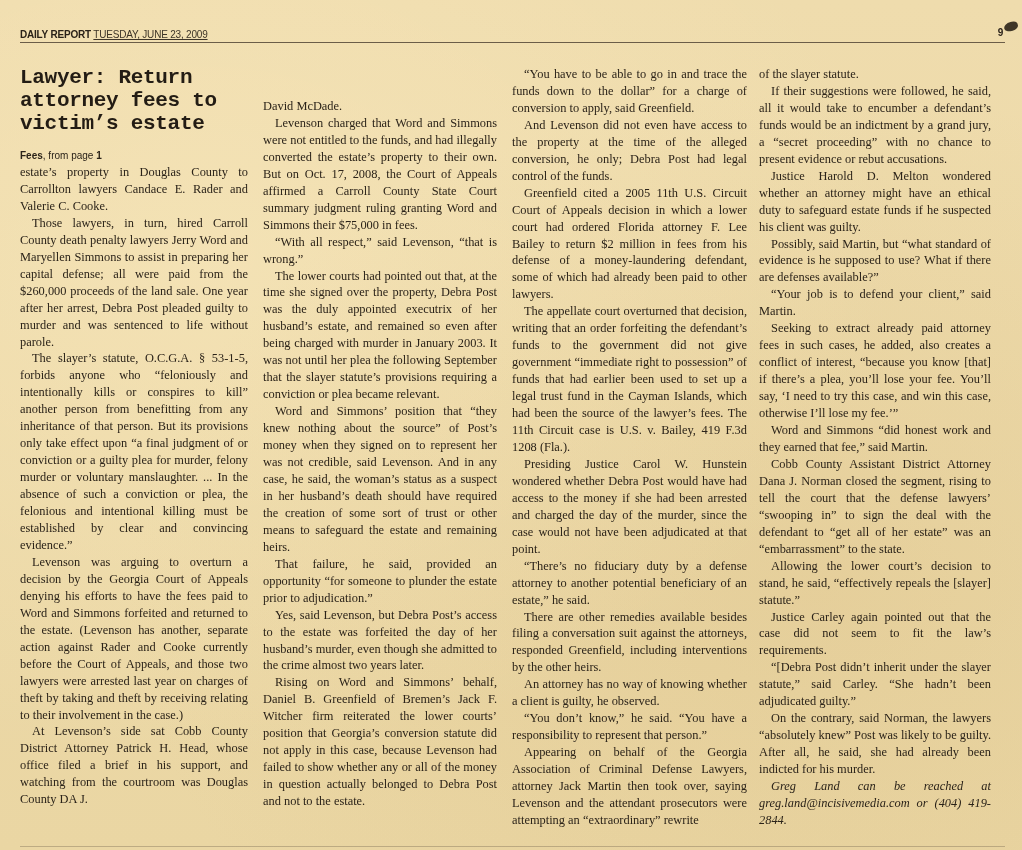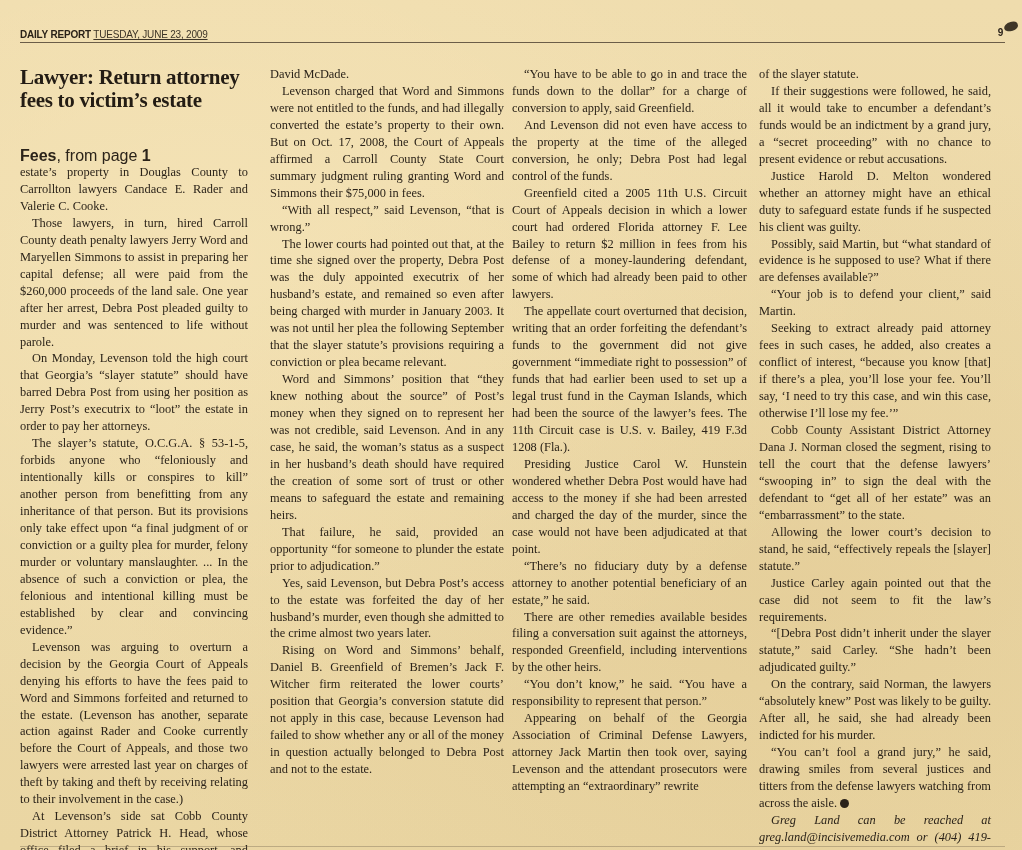--- a/index.html
+++ b/index.html
@@ -24,37 +24,37 @@
   .folio .pageno {
     position: absolute; right: 2px; top: -2px; font-weight: bold; font-size: 10px;
   }
   .blot {
     position: absolute; right: 4px; top: 22px; width: 14px; height: 9px;
     background: #2b231a; border-radius: 60% 40% 50% 50%;
     transform: rotate(-15deg); opacity: 0.9;
   }
   .headline {
     position: absolute; left: 20px; top: 66px; width: 220px;
-    font-family: Liberation Serif, serif; font-weight: bold;
+    font-family: Liberation Mono, monospace; font-weight: bold;
     font-size: 21px; line-height: 23px; color: #231c14; letter-spacing: -0.3px;
   }
   .col {
     position: absolute; top: 66px;
     font-family: "Liberation Serif", serif; font-size: 12.4px; line-height: 16.95px;
     text-align: justify; color: #2b2319;
     hyphens: manual;
   }
   .col1 { left: 20px; width: 228px; top: 149px; }
-  .col2 { left: 270px; width: 234px; }
+  .col2 { left: 263px; width: 234px; margin-top: 32px; }
   .col3 { left: 512px; width: 235px; }
   .col4 { left: 759px; width: 232px; }
   .col p { margin: 0; text-indent: 12px; }
   .col p.noindent { text-indent: 0; }
   .jump {
-    font-family: "Liberation Sans", sans-serif; font-size: 16px; line-height: 14px;
+    font-family: "Liberation Sans", sans-serif; font-size: 10px; line-height: 14px;
     margin-bottom: 1px;
   }
   .jump b { font-weight: bold; }
   .sig { font-style: italic; }
   .endmark {
     display: inline-block; width: 9px; height: 9px; border-radius: 50%;
     background: #2b231a; vertical-align: -1px; margin-left: 3px;
   }
   .bottom-rule {
     position: absolute; left: 20px; top: 846px; width: 985px; height: 1px;
@@ -70,21 +70,20 @@
   <span class="pageno">9</span>
 </div>
 <div class="blot"></div>
 
 <h1 class="headline" style="margin:0;">Lawyer: Return attorney fees to victim’s estate</h1>
 
 <div class="col col1">
   <div class="jump"><b>Fees</b><span>, from page </span><b>1</b></div>
   <p class="noindent">estate’s property in Douglas County to Carrollton lawyers Candace E. Rader and Valerie C. Cooke.</p>
   <p>Those lawyers, in turn, hired Carroll County death penalty lawyers Jerry Word and Maryellen Simmons to assist in preparing her capital defense; all were paid from the $260,000 proceeds of the land sale. One year after her arrest, Debra Post pleaded guilty to murder and was sentenced to life without parole.</p>
-  <p>On Monday, Levenson told the high court that Georgia’s “slayer statute” should have barred Debra Post from using her position as Jerry Post’s executrix to “loot” the estate in order to pay her attorneys.</p>
   <p>The slayer’s statute, O.C.G.A. § 53-1-5, forbids anyone who “feloniously and intentionally kills or conspires to kill” another person from benefitting from any inheritance of that person. But its provisions only take effect upon “a final judgment of or conviction or a guilty plea for murder, felony murder or voluntary manslaughter. ... In the absence of such a conviction or plea, the felonious and intentional killing must be established by clear and convincing evidence.”</p>
   <p>Levenson was arguing to overturn a decision by the Georgia Court of Appeals denying his efforts to have the fees paid to Word and Simmons forfeited and returned to the estate. (Levenson has another, separate action against Rader and Cooke currently before the Court of Appeals, and those two lawyers were arrested last year on charges of theft by taking and theft by receiving relating to their involvement in the case.)</p>
   <p>At Levenson’s side sat Cobb County District Attorney Patrick H. Head, whose office filed a brief in his support, and watching from the courtroom was Douglas County DA J.</p>
 </div>
 
 <div class="col col2">
   <p class="noindent">David McDade.</p>
   <p>Levenson charged that Word and Simmons were not entitled to the funds, and had illegally converted the estate’s property to their own. But on Oct. 17, 2008, the Court of Appeals affirmed a Carroll County State Court summary judgment ruling granting Word and Simmons their $75,000 in fees.</p>
   <p>“With all respect,” said Levenson, “that is wrong.”</p>
   <p>The lower courts had pointed out that, at the time she signed over the property, Debra Post was the duly appointed executrix of her husband’s estate, and remained so even after being charged with murder in January 2003. It was not until her plea the following September that the slayer statute’s provisions requiring a conviction or plea became relevant.</p>
@@ -95,33 +94,34 @@
 </div>
 
 <div class="col col3">
   <p>“You have to be able to go in and trace the funds down to the dollar” for a charge of conversion to apply, said Greenfield.</p>
   <p>And Levenson did not even have access to the property at the time of the alleged conversion, he only; Debra Post had legal control of the funds.</p>
   <p>Greenfield cited a 2005 11th U.S. Circuit Court of Appeals decision in which a lower court had ordered Florida attorney F. Lee Bailey to return $2 million in fees from his defense of a money-laundering defendant, some of which had already been paid to other lawyers.</p>
   <p>The appellate court overturned that decision, writing that an order forfeiting the defendant’s funds to the government did not give government “immediate right to possession” of funds that had earlier been used to set up a legal trust fund in the Cayman Islands, which had been the source of the lawyer’s fees. The 11th Circuit case is U.S. v. Bailey, 419 F.3d 1208 (Fla.).</p>
   <p>Presiding Justice Carol W. Hunstein wondered whether Debra Post would have had access to the money if she had been arrested and charged the day of the murder, since the case would not have been adjudicated at that point.</p>
   <p>“There’s no fiduciary duty by a defense attorney to another potential beneficiary of an estate,” he said.</p>
   <p>There are other remedies available besides filing a conversation suit against the attorneys, responded Greenfield, including interventions by the other heirs.</p>
+  <p>An attorney has no way of knowing whether a client is guilty, he observed.</p>
   <p>“You don’t know,” he said. “You have a responsibility to represent that person.”</p>
   <p>Appearing on behalf of the Georgia Association of Criminal Defense Lawyers, attorney Jack Martin then took over, saying Levenson and the attendant prosecutors were attempting an “extraordinary” rewrite</p>
 </div>
 
 <div class="col col4">
   <p class="noindent">of the slayer statute.</p>
   <p>If their suggestions were followed, he said, all it would take to encumber a defendant’s funds would be an indictment by a grand jury, a “secret proceeding” with no chance to present evidence or rebut accusations.</p>
   <p>Justice Harold D. Melton wondered whether an attorney might have an ethical duty to safeguard estate funds if he suspected his client was guilty.</p>
   <p>Possibly, said Martin, but “what standard of evidence is he supposed to use? What if there are defenses available?”</p>
   <p>“Your job is to defend your client,” said Martin.</p>
   <p>Seeking to extract already paid attorney fees in such cases, he added, also creates a conflict of interest, “because you know [that] if there’s a plea, you’ll lose your fee. You’ll say, ‘I need to try this case, and win this case, otherwise I’ll lose my fee.’”</p>
+  <p>Word and Simmons “did honest work and they earned that fee,” said Martin.</p>
   <p>Cobb County Assistant District Attorney Dana J. Norman closed the segment, rising to tell the court that the defense lawyers’ “swooping in” to sign the deal with the defendant to “get all of her estate” was an “embarrassment” to the state.</p>
   <p>Allowing the lower court’s decision to stand, he said, “effectively repeals the [slayer] statute.”</p>
   <p>Justice Carley again pointed out that the case did not seem to fit the law’s requirements.</p>
   <p>“[Debra Post didn’t inherit under the slayer statute,”  said Carley. “She hadn’t been adjudicated guilty.”</p>
   <p>On the contrary, said Norman, the lawyers “absolutely knew” Post was likely to be guilty. After all, he said, she had already been indicted for his murder.</p>
-  <p><span>“You can’t fool a grand jury,” he said, drawing smiles from several justices and titters from the defense lawyers watching from across the aisle.</span><span class="endmark"></span></p>
   <p class="sig">Greg Land can be reached at greg.land@incisivemedia.com or (404) 419-2844.</p>
 </div>
 
 <div class="bottom-rule"></div>
 
 </body></html>

